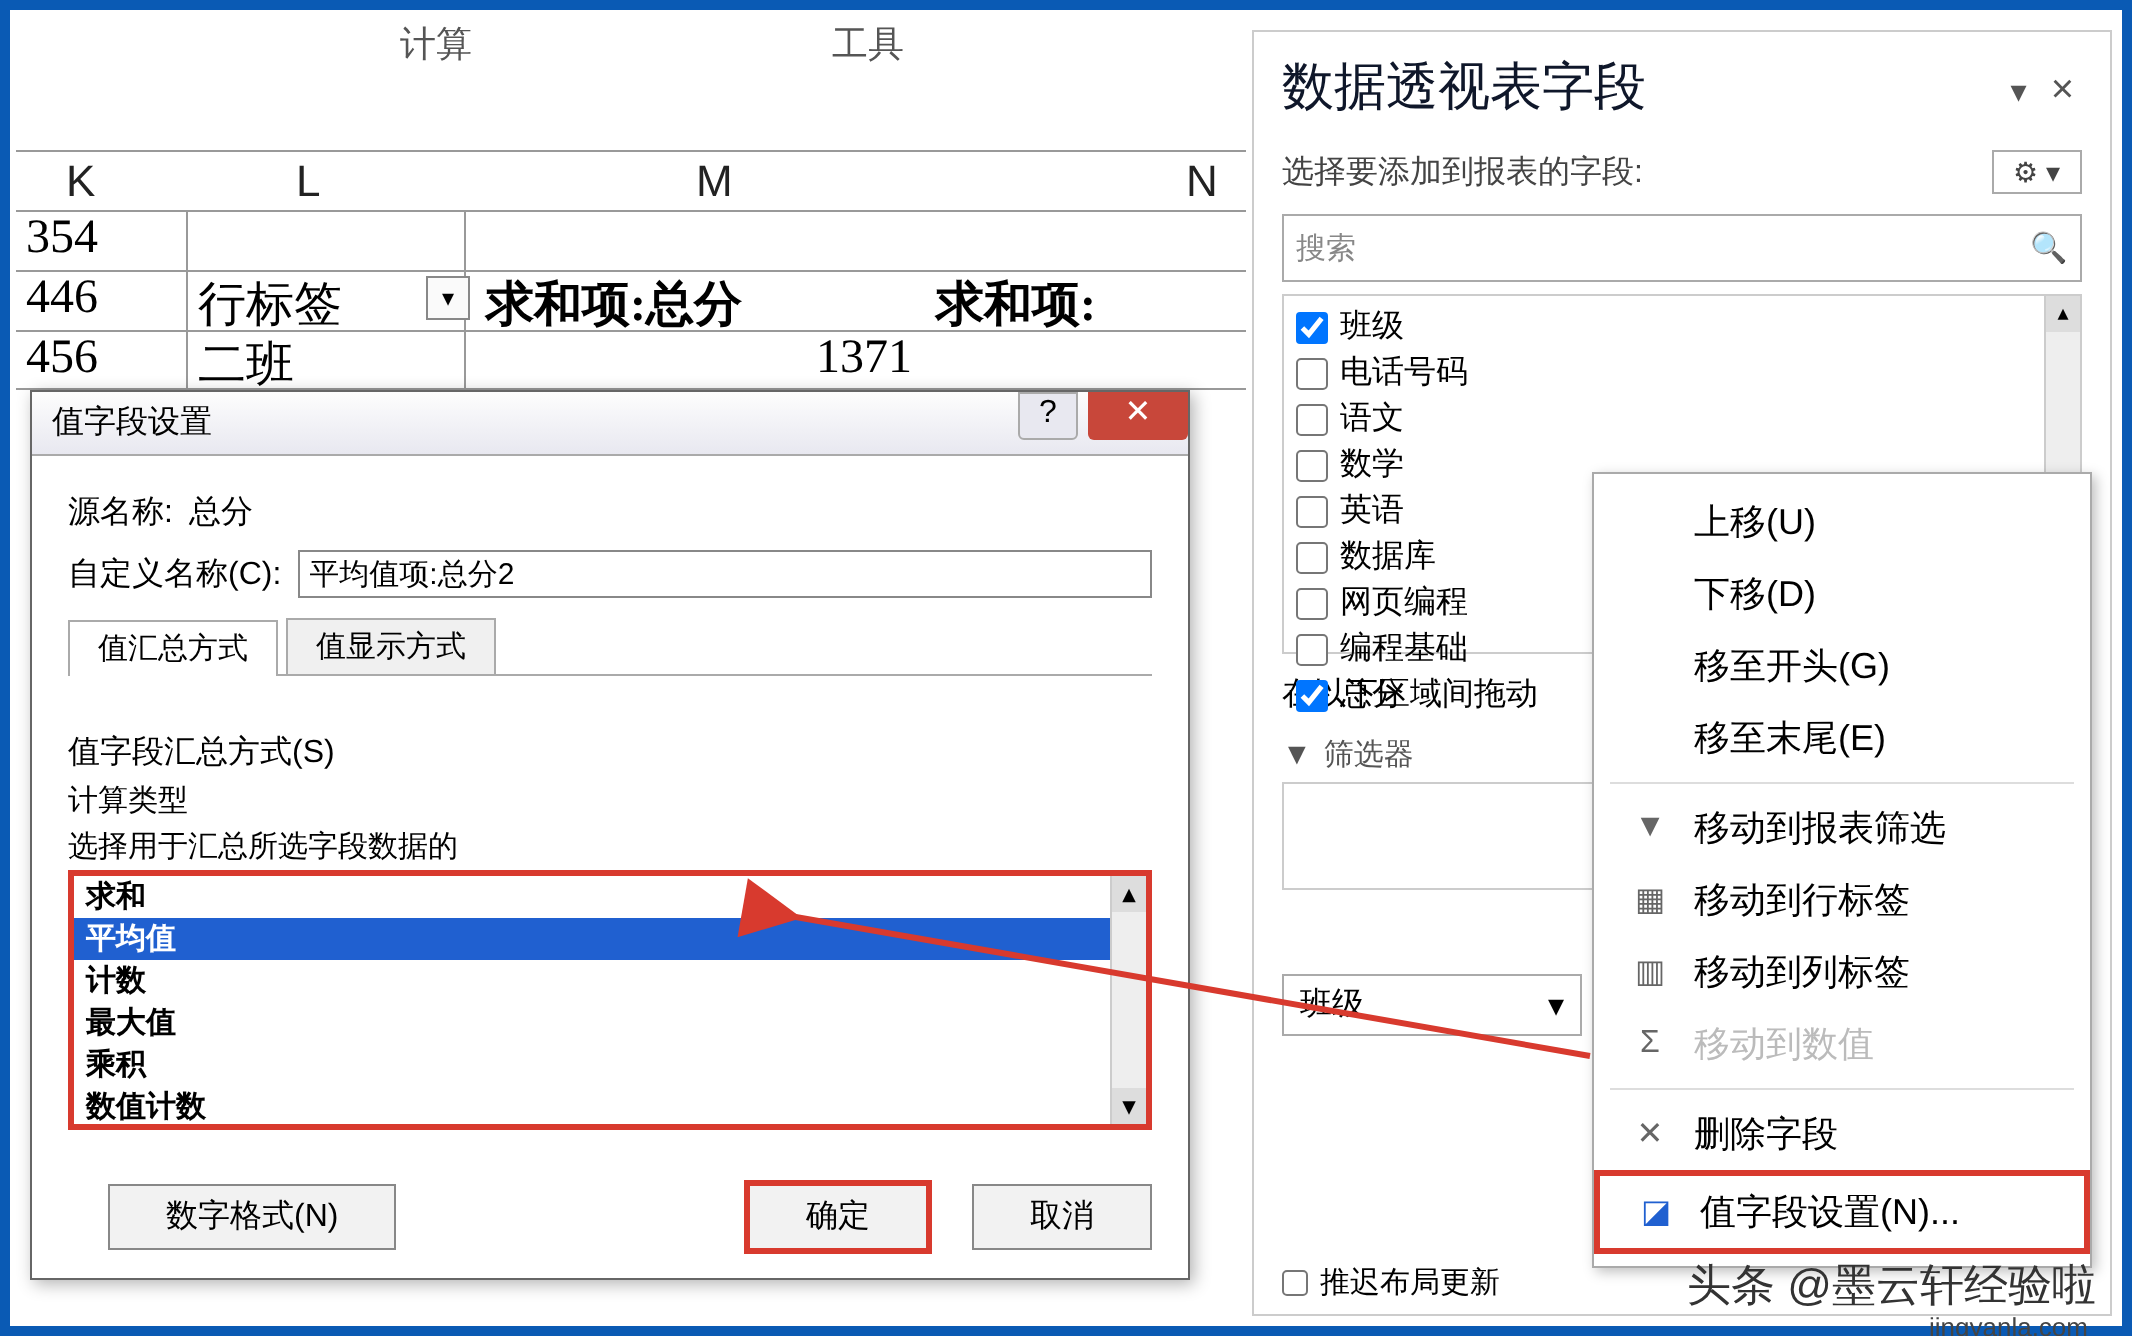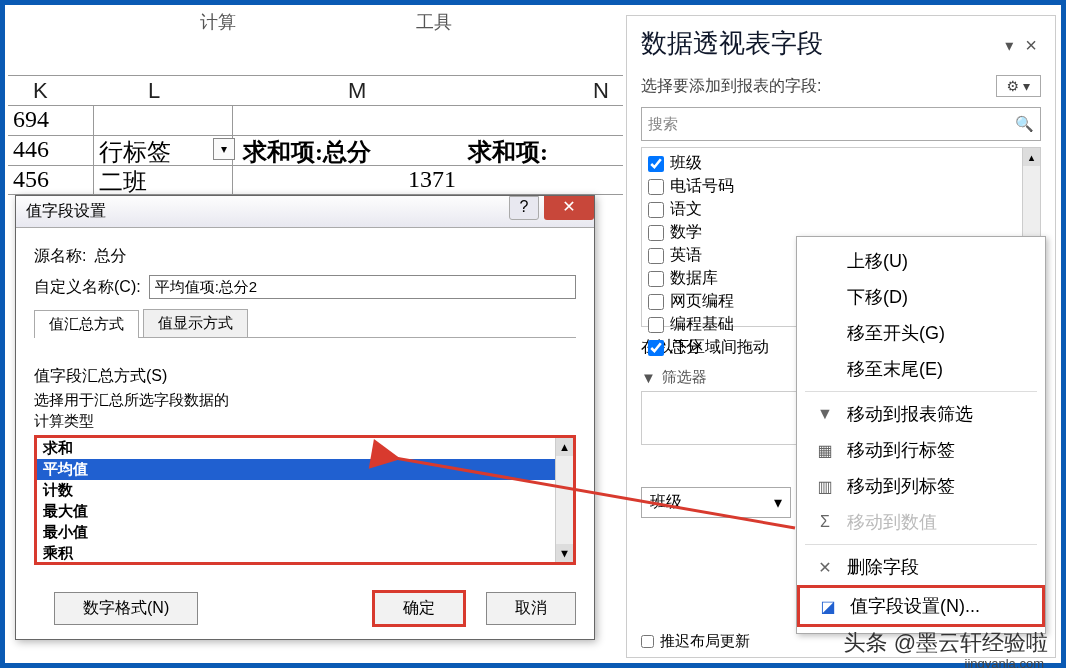--- a/index.html
+++ b/index.html
@@ -80,21 +80,21 @@
 </div>
 
 <div class="sheet-area">
   <div class="col-headers">
     <span class="col-header" style="left:25px">K</span>
     <span class="col-header" style="left:140px">L</span>
     <span class="col-header" style="left:340px">M</span>
     <span class="col-header" style="left:585px">N</span>
   </div>
   <div class="row-line">
-    <span class="cell" style="left:5px">694</span>
+    <span class="cell" style="left:5px">354</span>
     <span class="cell cell-L"></span>
   </div>
   <div class="row-line">
     <span class="cell" style="left:5px">446</span>
     <span class="cell cell-L">行标签</span>
     <span class="dropdown-btn">▾</span>
     <span class="cell" style="left:235px;font-weight:bold">求和项:总分</span>
     <span class="cell" style="left:460px;font-weight:bold">求和项:</span>
   </div>
   <div class="row-line" style="border-bottom:1px solid #999">
@@ -117,28 +117,27 @@
     </div>
     <div class="dlg-row">
       <span>自定义名称(C):</span>
       <input class="custom-name-input" value="平均值项:总分2" style="">
     </div>
     <div class="tabs">
       <div class="tab">值汇总方式</div>
       <div class="tab inactive">值显示方式</div>
     </div>
     <div class="section-label">值字段汇总方式(S)</div>
+    <div style="font-size:15px;margin-bottom:4px">计算类型</div>
     <div style="font-size:15px;margin-bottom:2px">选择用于汇总所选字段数据的</div>
-    <div style="font-size:15px;margin-bottom:4px">计算类型</div>
     <div class="listbox listbox-red">
       <div class="list-item">求和</div>
       <div class="list-item selected">平均值</div>
       <div class="list-item">计数</div>
       <div class="list-item">最大值</div>
-      <div class="list-item">最小值</div>
       <div class="list-item">乘积</div>
       <div class="list-item">数值计数</div>
       <div class="list-scroll">
         <div class="arrow">▴</div>
         <div class="arrow" style="position:absolute;bottom:0;width:100%">▾</div>
       </div>
     </div>
   </div>
   <div class="dlg-footer">
     <button class="dlg-btn" style="border:1px solid #888">数字格式(N)</button>

